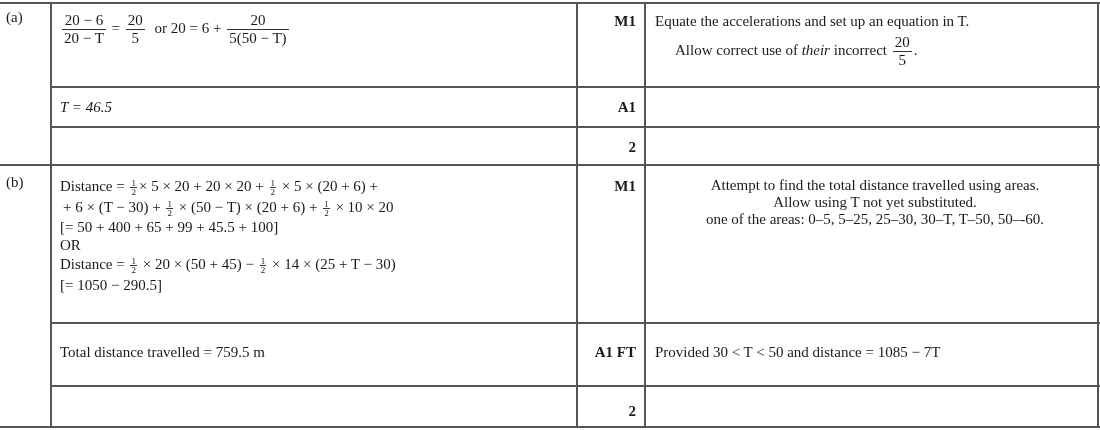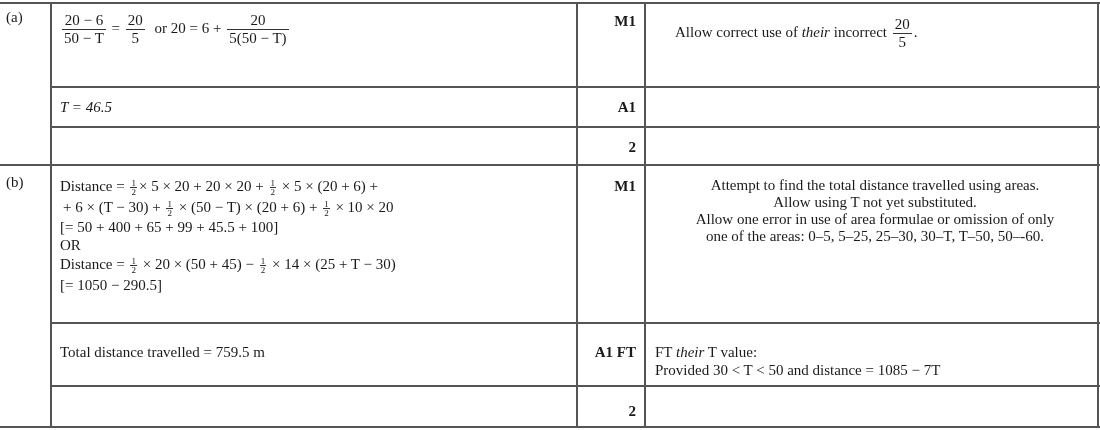--- a/index.html
+++ b/index.html
@@ -38,37 +38,38 @@
 <div class="vline" style="left:50px; top:2px; height:426px;"></div>
 <div class="vline" style="left:576px; top:2px; height:426px;"></div>
 <div class="vline" style="left:644px; top:2px; height:426px;"></div>
 <div class="vline" style="left:1097px; top:2px; height:426px;"></div>
 
 <div class="cell part" style="top:8px;">(a)</div>
 
 <div class="cell work" style="top:12px;">
   <span class="frac">
     <span class="num">20 − 6</span>
-    <span class="den"><span>50 − T</span></span>
+    <span class="den"><span>20 − T</span></span>
   </span>
   <span>=</span>
   <span class="frac">
     <span class="num">20</span>
     <span class="den">5</span>
   </span>
   <span style="margin-left:4px;">or 20 = 6 +</span>
   <span class="frac">
     <span class="num">20</span>
     <span class="den">5(50 − T)</span>
   </span>
 </div>
 
 <div class="cell mark" style="top:12px;">M1</div>
 
 <div class="cell notes" style="top:12px;">
+  <span class="line">Equate the accelerations and set up an equation in T.</span>
   <span class="line" style="margin-top:4px;margin-left:20px;">
     <span>Allow correct use of</span>
     <i>their</i>
     <span>incorrect</span>
     <span class="frac">
       <span class="num">20</span>
       <span class="den">5</span>
     </span><span>.</span>
   </span>
 </div>
@@ -106,28 +107,22 @@
     <span>× 14 × (25 + T − 30)</span>
   </span>
   <span class="line">[= 1050 − 290.5]</span>
 </div>
 
 <div class="cell mark" style="top:177px;">M1</div>
 
 <div class="cell notes" style="top:177px; line-height:17px;text-align:center;">
   <span class="line">Attempt to find the total distance travelled using areas.</span>
   <span class="line">Allow using T not yet substituted.</span>
-  <span class="line">Allow one error in use of area formulae or omission of only</span>
   <span class="line">one of the areas: 0–5, 5–25, 25–30, 30–T, T–50, 50–-60.</span>
 </div>
 
 <div class="cell work" style="top:343px;">Total distance travelled = 759.5 m</div>
 <div class="cell mark" style="top:343px;">A1 FT</div>
 <div class="cell notes" style="top:343px;">
-  <span class="line">
-    <span>FT</span>
-    <i>their</i>
-    <span>T value:</span>
-  </span>
   <span class="line">Provided 30 &lt; T &lt; 50 and distance = 1085 − 7T</span>
 </div>
 
 <div class="cell mark" style="top:402px;">2</div>
 
 </body></html>

